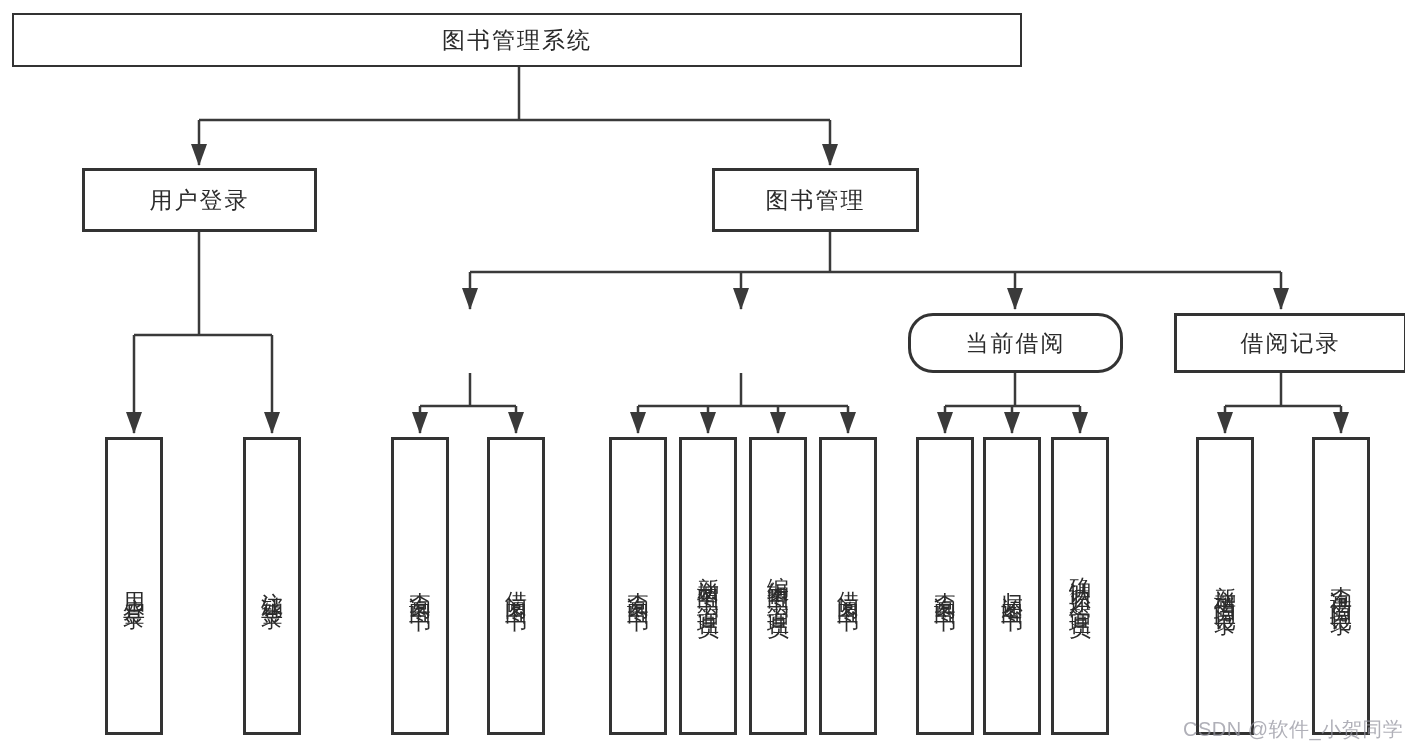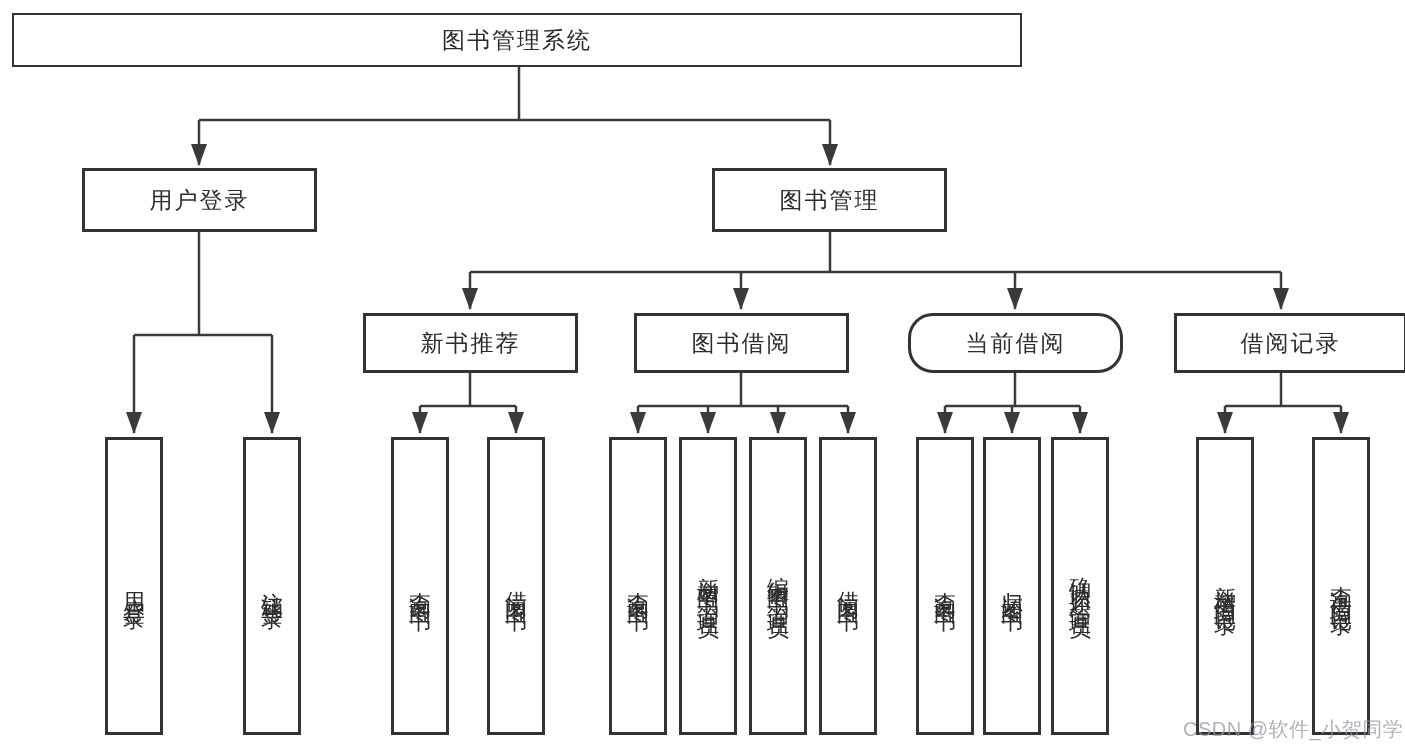--- a/index.html
+++ b/index.html
@@ -103,24 +103,22 @@
       <path d="M1281,373 V406"></path>
       <path d="M1225,406 H1341"></path>
       <path d="M1225,406 V433" marker-end="url(#arrow)"></path>
       <path d="M1341,406 V433" marker-end="url(#arrow)"></path>
     </g>
   </svg>
 
   <div class="box hbox rootbox" style="left:12px; top:13px; width:1010px; height:54px;">图书管理系统</div>
 
   <div class="box hbox" style="left:82px; top:168px; width:235px; height:64px;">用户登录</div>
-  <div class="box hbox" style="left:712px; top:168px; width:235px; height:64px;">图书管理</div>
+  <div class="box hbox" style="left:712px; top:168px; width:207px; height:64px;">图书管理</div>
 
-  <div class="box hbox" style="left:363px; top:313px; width:215px; height:60px;">新书推荐</div>
-  <div class="box hbox" style="left:634px; top:313px; width:215px; height:60px;">图书借阅</div>
   <div class="box hbox" style="left:908px; top:313px; width:215px; height:60px;border-radius:25px;">当前借阅</div>
   <div class="box hbox" style="left:1174px; top:313px; width:233px; height:60px;">借阅记录</div>
 
   <div class="box vbox" style="left:105px; top:437px; width:58px; height:298px;">用户登录</div>
   <div class="box vbox" style="left:243px; top:437px; width:58px; height:298px;">注销登录</div>
 
   <div class="box vbox" style="left:391px; top:437px; width:58px; height:298px;">查询图书</div>
   <div class="box vbox" style="left:487px; top:437px; width:58px; height:298px;">借阅图书</div>
 
   <div class="box vbox" style="left:609px; top:437px; width:58px; height:298px;">查询图书</div>

